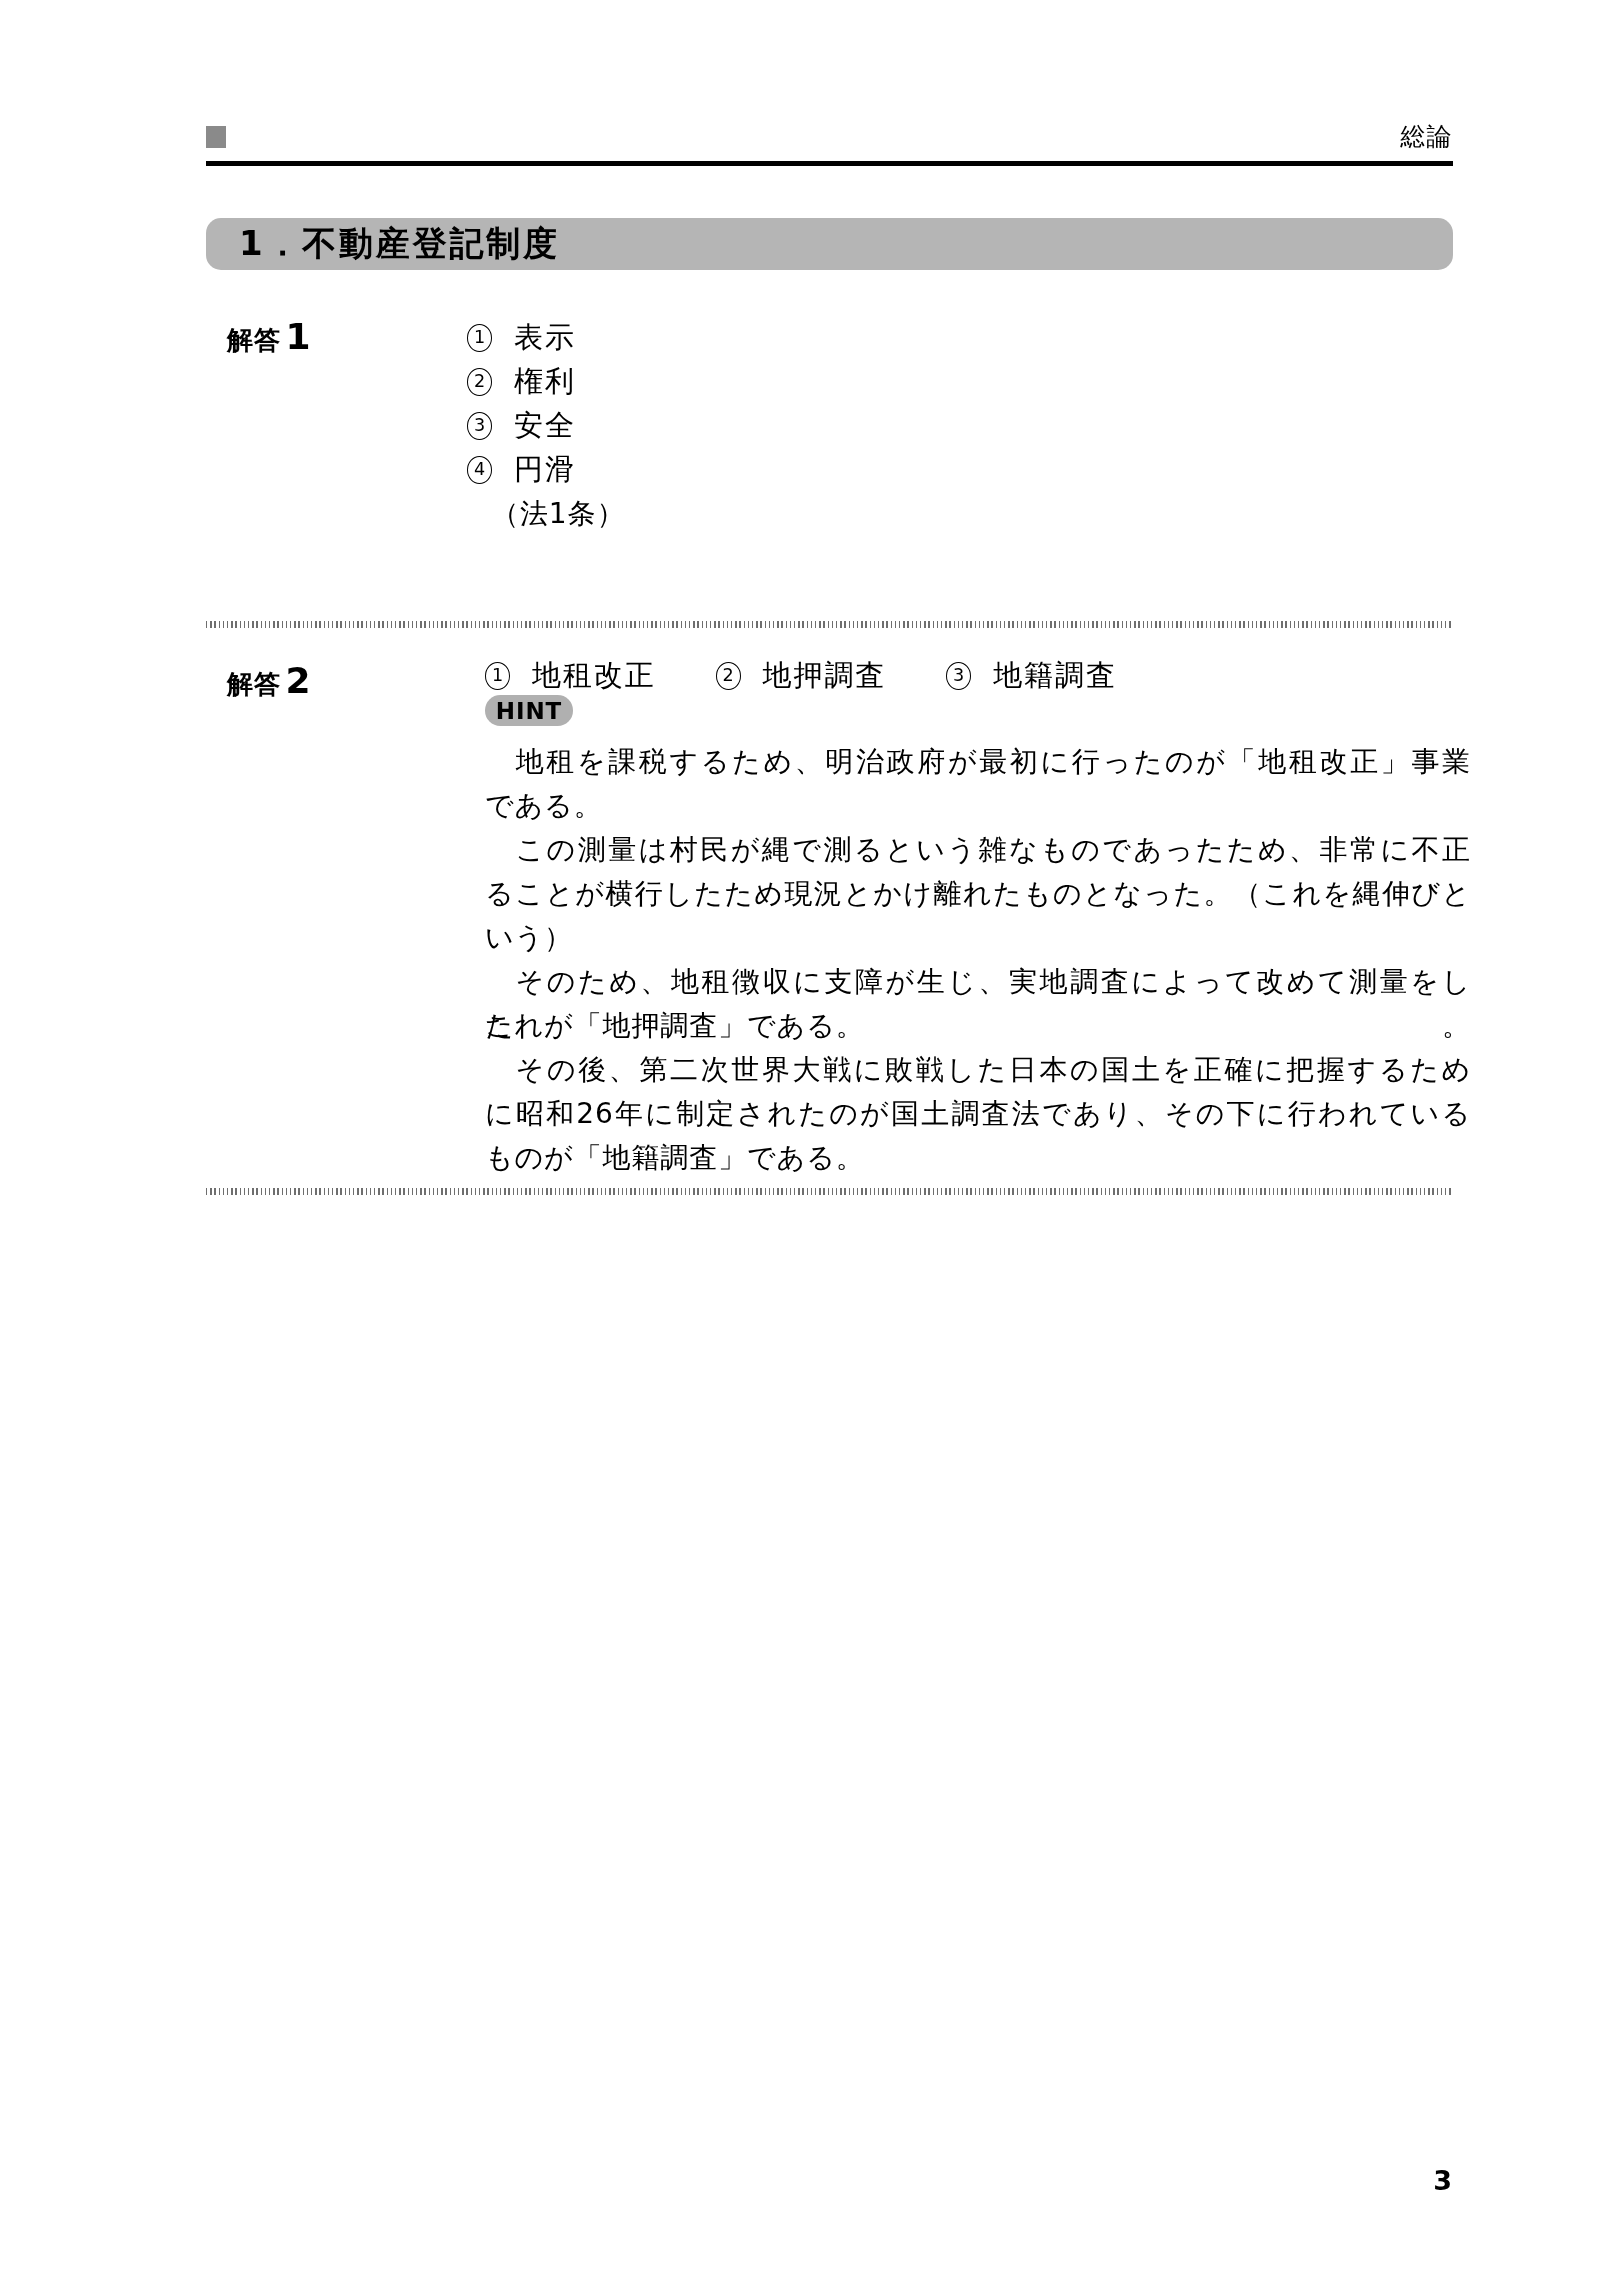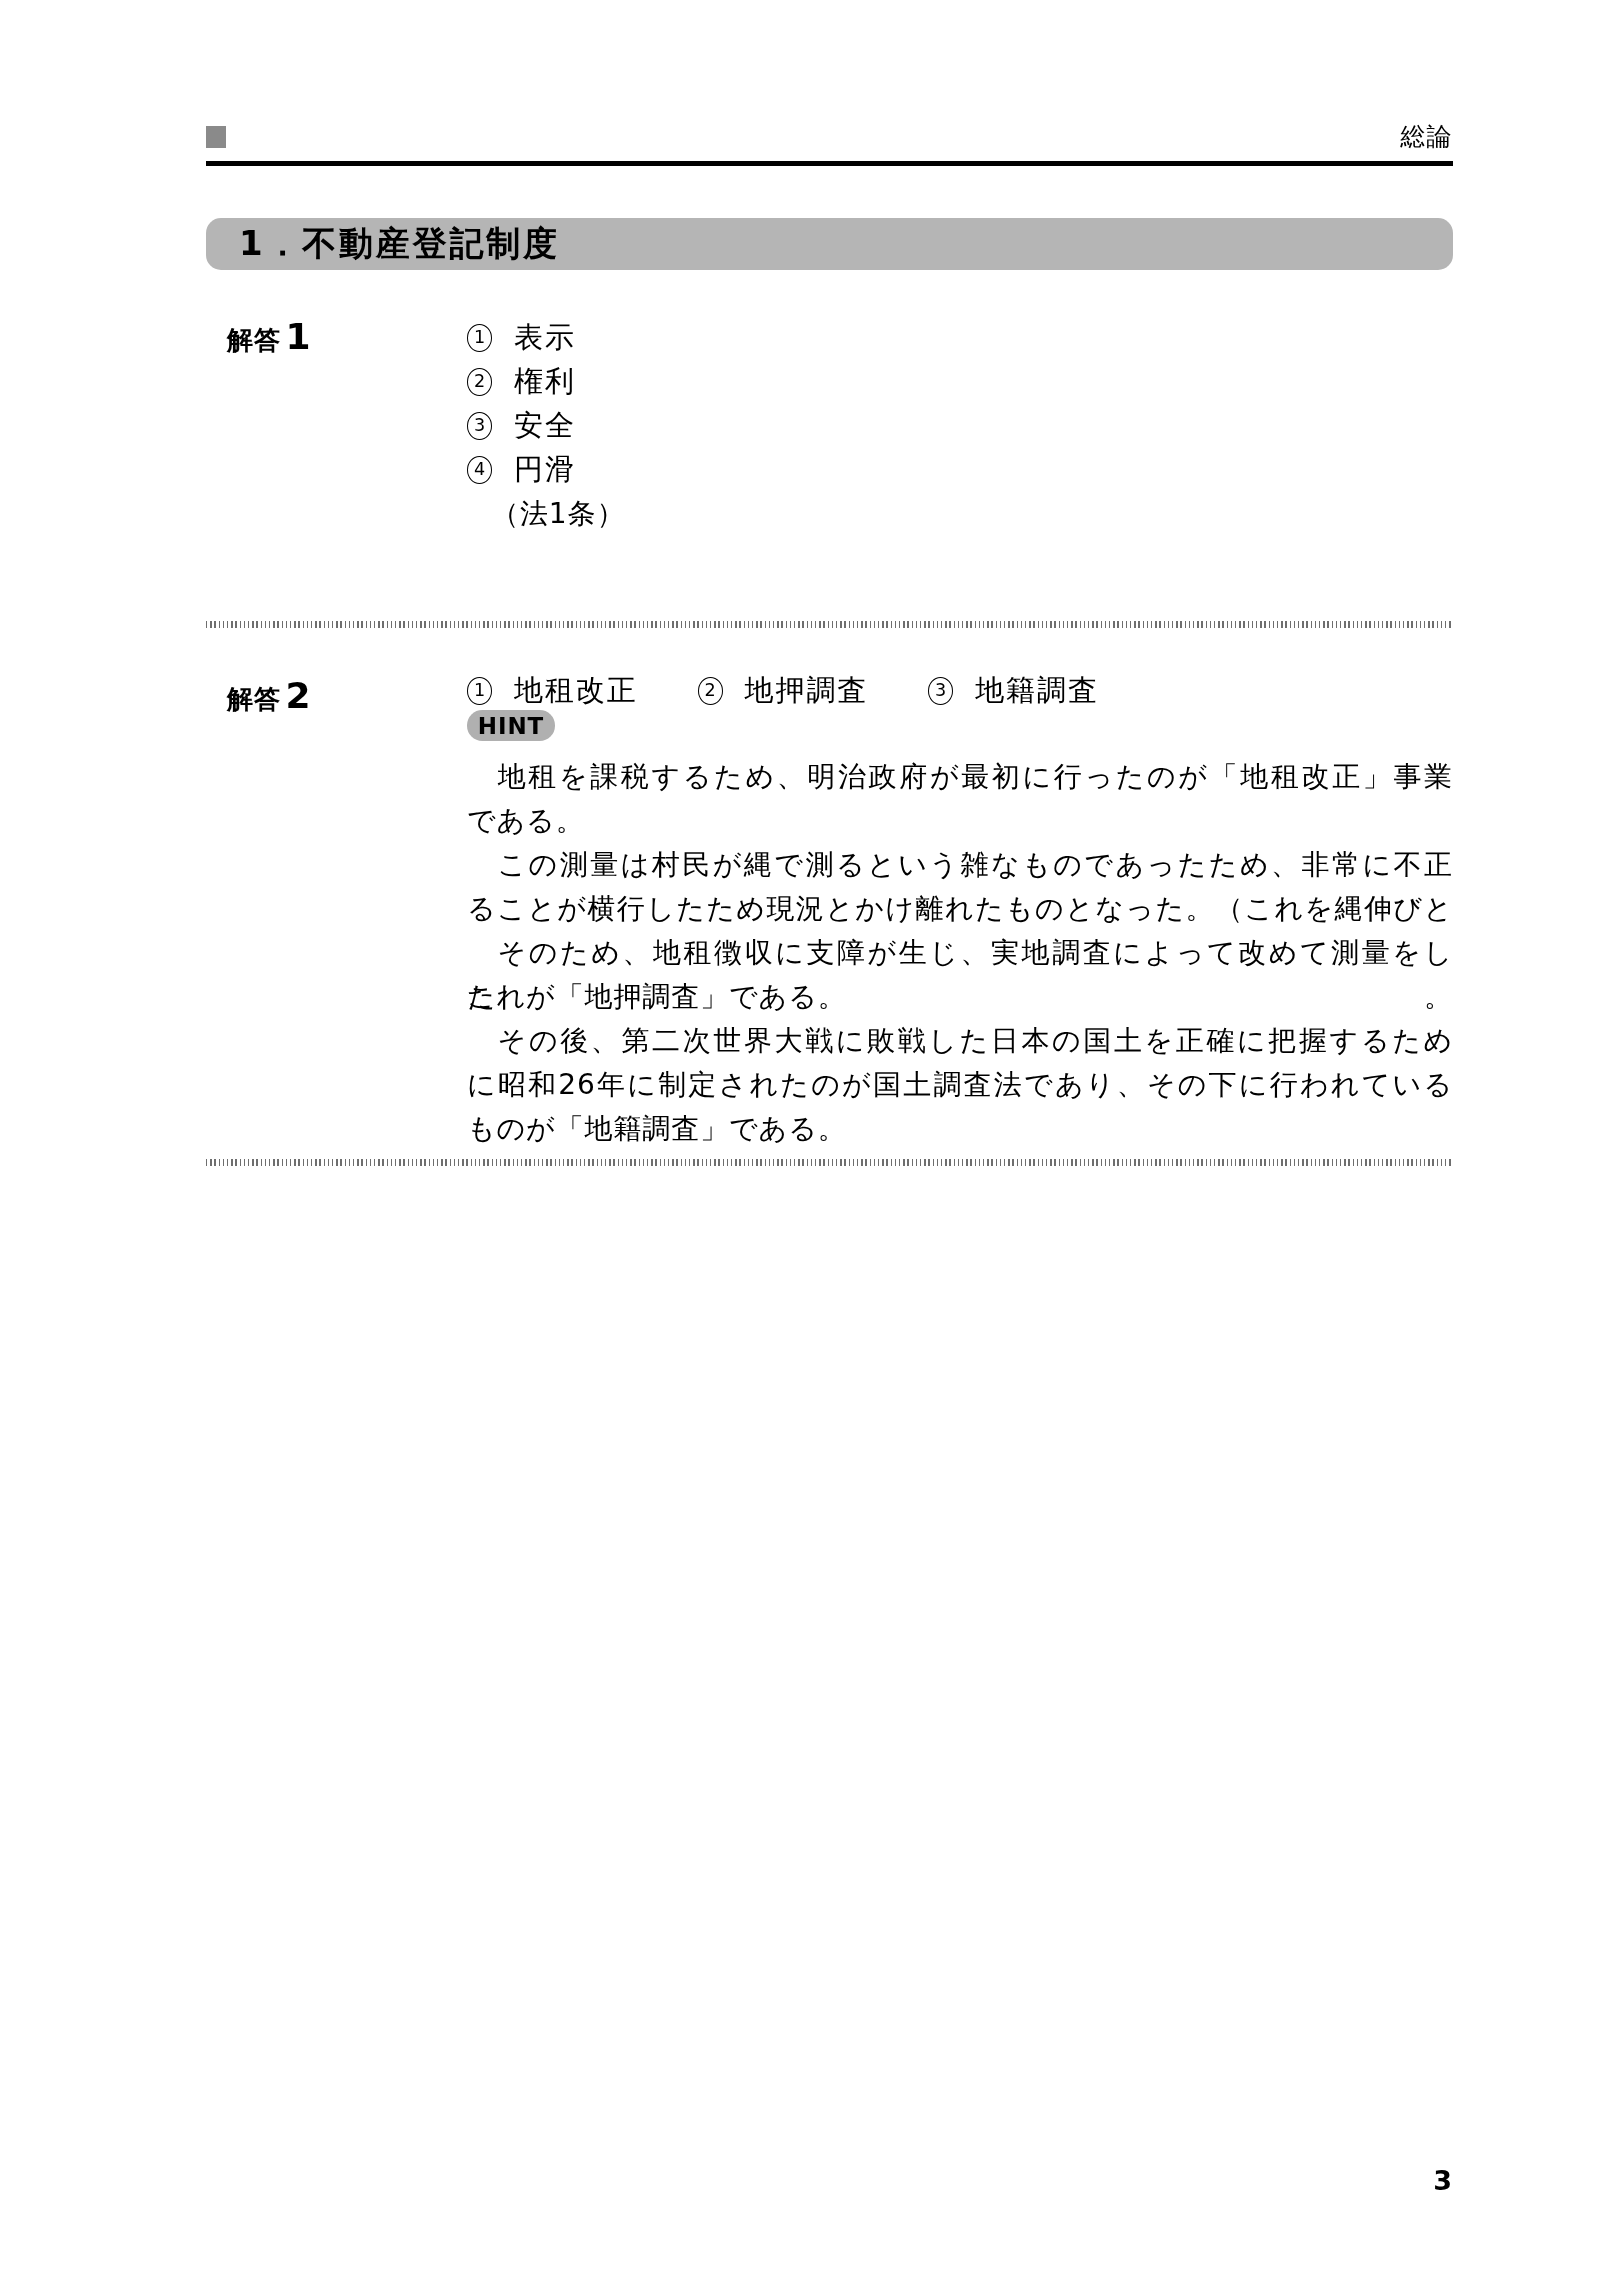--- a/index.html
+++ b/index.html
@@ -118,21 +118,21 @@
     margin-left:24px;
   }
   
   .dotted-rule{
     height:7px;
     background:repeating-linear-gradient(90deg,#6e6e6e 0 1.4px,transparent 1.4px 4.2px);
   }
   .rule-1{ margin-top:85px; }
   .rule-2{ margin-top:8.3px; }
   
-  .answer2{ margin-top:47px; }
+  .answer2{ margin-top:32px;gap:18px; }
   .choices-row{
     height:32px;
     display:flex;
     align-items:center;
   }
   .choice{
     display:flex;
     align-items:center;
   }
   .choice + .choice{ margin-left:60px; }
@@ -255,20 +255,21 @@
 
         <div class="hint-badge">
           <span>HINT</span>
         </div>
 
         <div class="hint-text">
           <div class="bodyline full">　地租を課税するため、明治政府が最初に行ったのが「地租改正」事業</div>
           <div class="bodyline">である。</div>
           <div class="bodyline full">　この測量は村民が縄で測るという雑なものであったため、非常に不正</div>
           <div class="bodyline full">ることが横行したため現況とかけ離れたものとなった。（これを縄伸びと</div>
+          <div class="bodyline">いう）</div>
           <div class="bodyline full">　そのため、地租徴収に支障が生じ、実地調査によって改めて測量をした。</div>
           <div class="bodyline">これが「地押調査」である。</div>
           <div class="bodyline full">　その後、第二次世界大戦に敗戦した日本の国土を正確に把握するため</div>
           <div class="bodyline full">に昭和26年に制定されたのが国土調査法であり、その下に行われている</div>
           <div class="bodyline">ものが「地籍調査」である。</div>
         </div>
       </div>
     </section>
 
     <div class="dotted-rule rule-2"></div>

